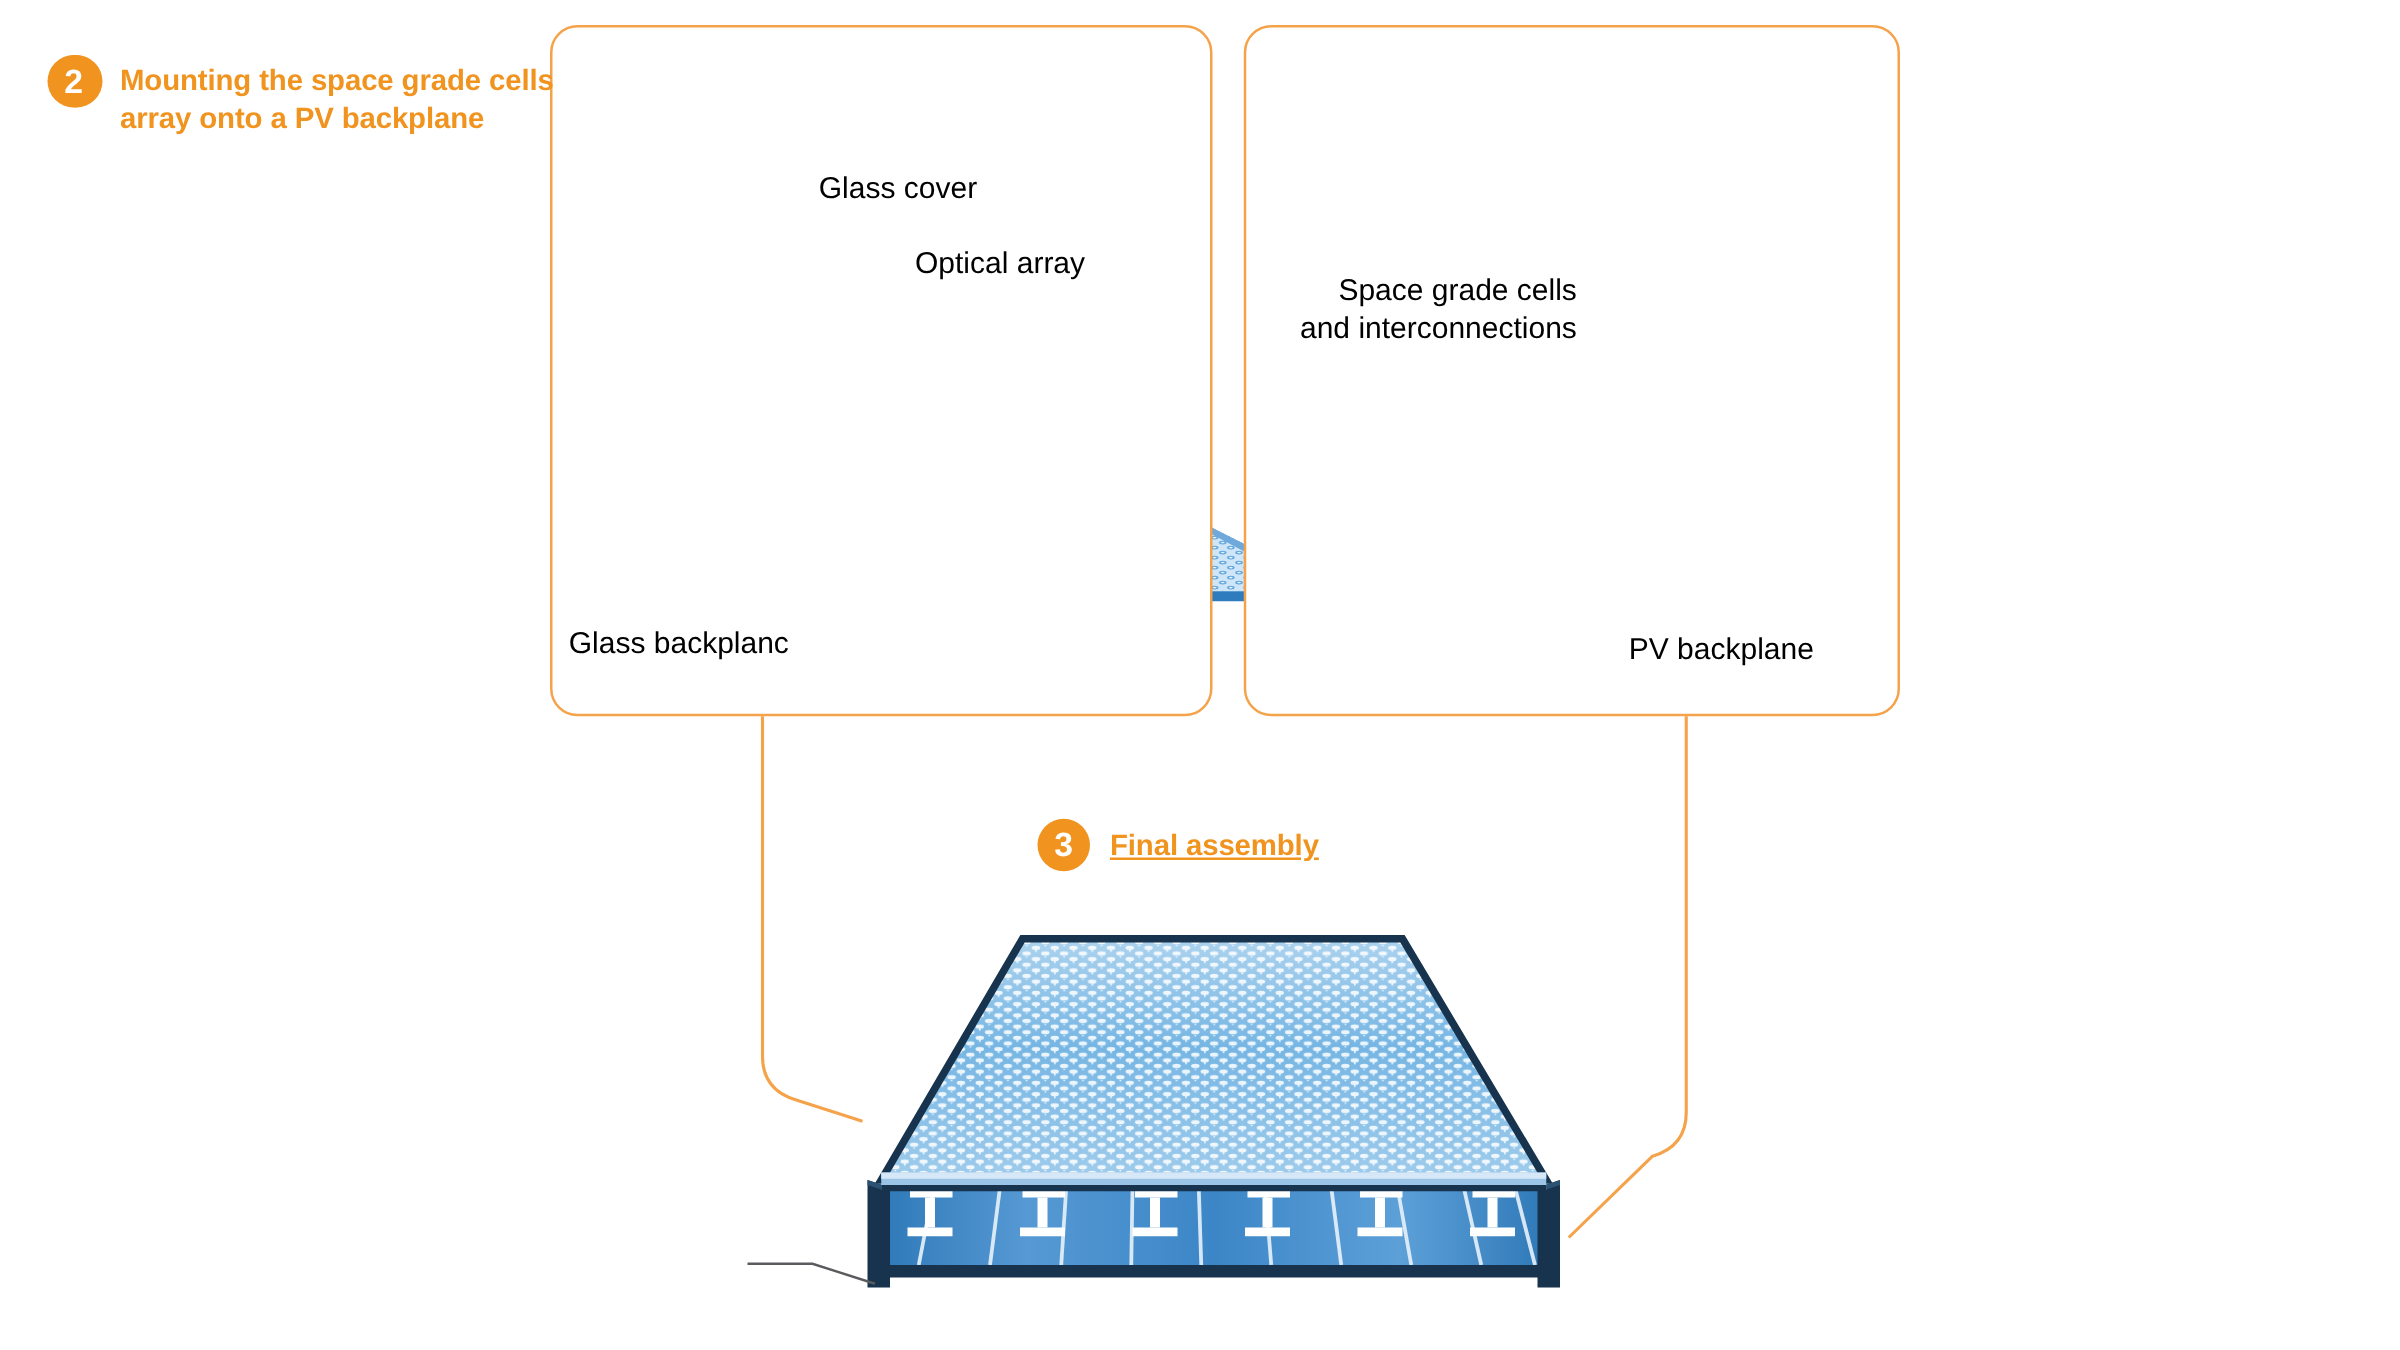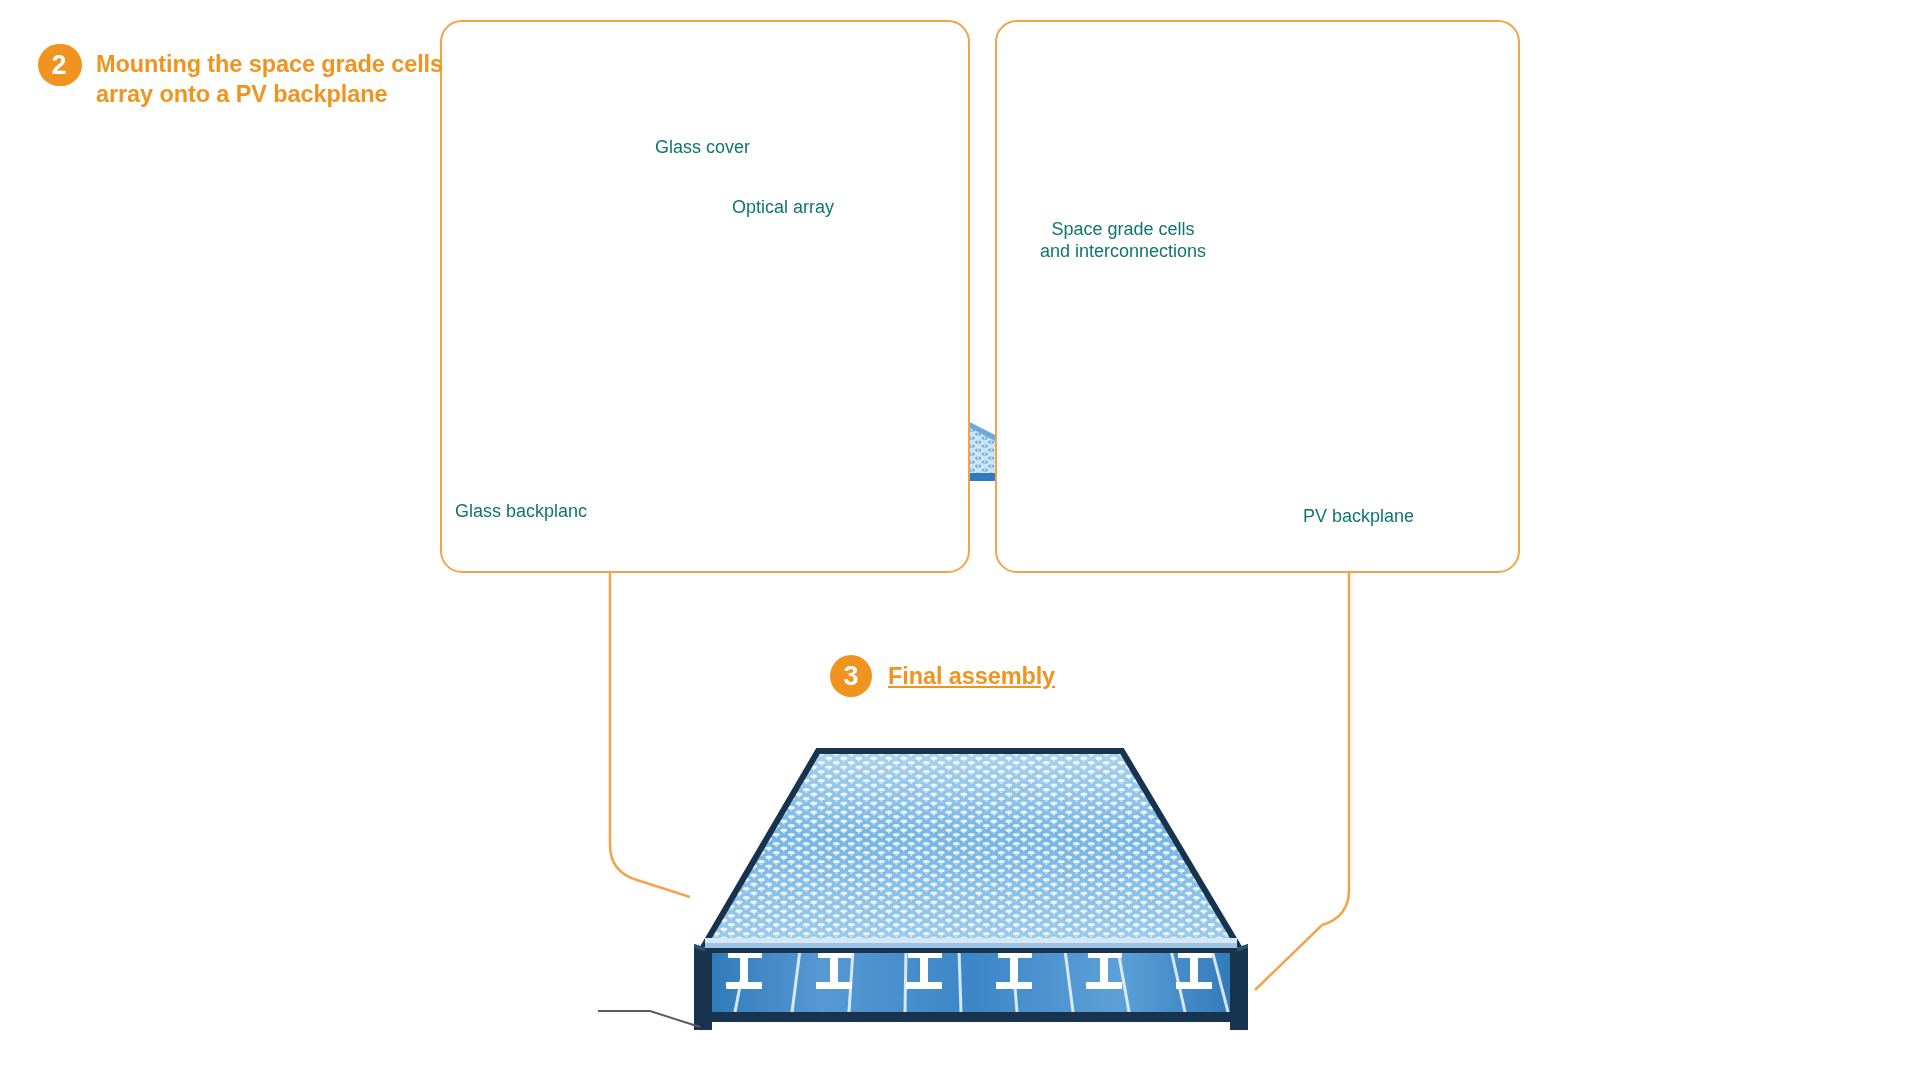--- a/index.html
+++ b/index.html
@@ -16,26 +16,26 @@
   #p1head{left:40px;top:44px;}
   #p2head{left:38px;top:44px;}
   .badge{width:42px;height:42px;border-radius:50%;background:#F0941F;color:#fff;
          font-size:27px;font-weight:bold;display:flex;align-items:center;justify-content:center;
          flex:0 0 42px;line-height:1;}
   .ptitle{color:#F0941F;font-size:23.5px;font-weight:bold;line-height:1.26;letter-spacing:-0.1px;
           padding-top:6px;}
   #p2head .ptitle{max-width:385px;}
 
   
-  .lbl{position:absolute;color:#0f766e;font-size:18px;line-height:1.24;white-space:pre-line;}
+  .lbl{position:absolute;color:#000000;font-size:24px;line-height:1.24;white-space:pre-line;}
 
   #lbl-glass-cover{left:655px;top:136px;}
   #lbl-optical-array{left:732px;top:196px;}
   #lbl-glass-assembly{left:455px;top:500px;}
-  #lbl-space-cells{left:1040px;top:218px;text-align:center;}
+  #lbl-space-cells{left:1040px;top:218px;text-align:right;}
   #lbl-pv-backplane{left:1303px;top:505px;}
   #lbl-std-frame{left:428px;top:1002px;}
 
   
   #s3head{position:absolute;left:830px;top:655px;display:flex;align-items:center;gap:16px;}
   #s3head .ptitle{padding-top:2px;text-decoration:underline;}
 
   svg{position:absolute;left:0;top:0;overflow:visible;}
   #artwork{width:1920px;height:1080px;pointer-events:none;}
 </style>

